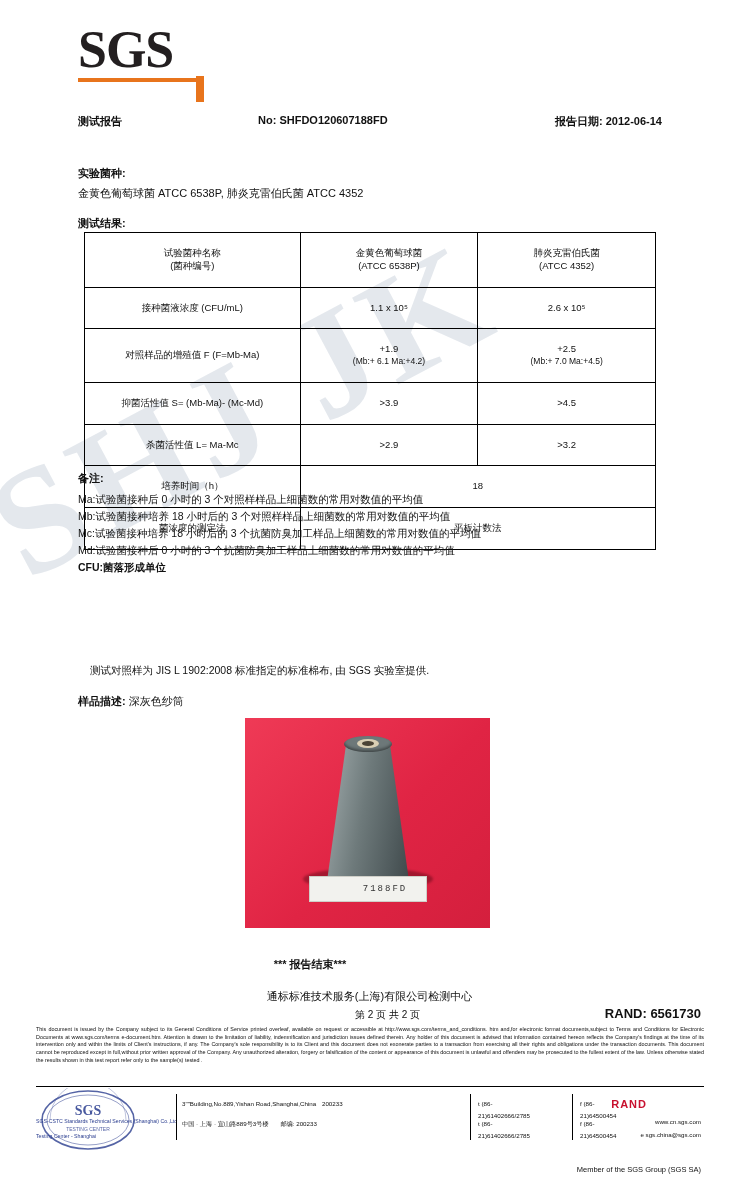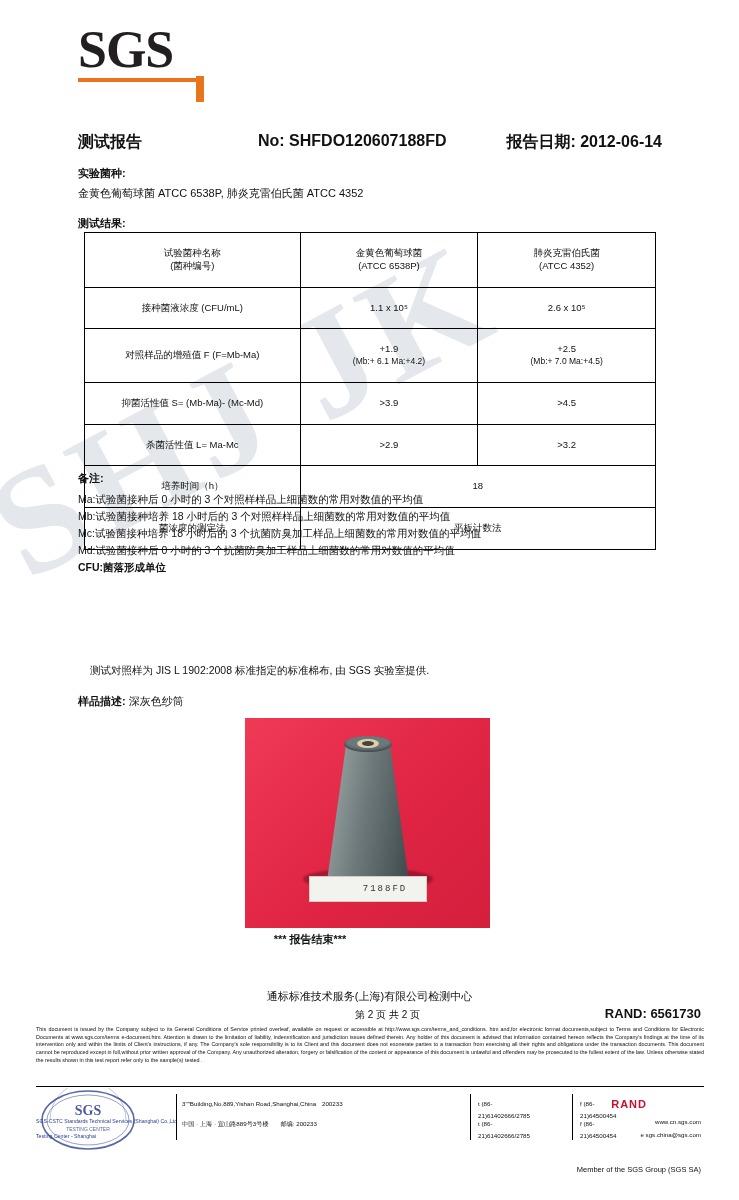--- a/index.html
+++ b/index.html
@@ -62,22 +62,22 @@
   .page {
     position: absolute;
     left: 0; top: 0;
     width: 739px;
     z-index: 10;
   }
   .t-bold { font-weight: bold; }
 
   
   .info-line {
-    position: absolute; left: 78px; top: 132px; width: 584px;
-    font-size: 16px;
+    position: absolute; left: 78px; top: 114px; width: 584px;
+    font-size: 11px;
   }
   .info-line .lbl { font-weight: bold; }
   .info-line .mid { position: absolute; left: 180px; top: 0; font-weight: bold; }
   .info-line .right { position: absolute; right: 0; top: 0; font-weight: bold; }
 
   .strain-head { position: absolute; left: 78px; top: 166px; font-size: 11px; font-weight: bold; }
   .strain-val  { position: absolute; left: 78px; top: 186px; font-size: 11px; }
 
   .result-head { position: absolute; left: 78px; top: 216px; font-size: 11px; font-weight: bold; }
 
@@ -162,21 +162,21 @@
     text-align: center;
     font-family: "Liberation Mono", monospace;
     font-size: 9px;
     letter-spacing: 2px;
     color: #333;
     margin-top: 7px;
     padding-left: 34px;
   }
 
   
-  .end-report { position: absolute; left: 0; top: 932px; width: 620px; text-align: center; font-size: 11px; font-weight: bold; }
+  .end-report { position: absolute; left: 0; top: 957px; width: 620px; text-align: center; font-size: 11px; font-weight: bold; }
   .company { position: absolute; left: 0; top: 989px; width: 739px; text-align: center; font-size: 11px; }
   .page-no { position: absolute; left: 0; top: 1008px; width: 739px; text-align: center; font-size: 10px; padding-left: 36px; }
   .rand { position: absolute; right: 38px; top: 1006px; font-size: 13px; font-weight: bold; }
 
   
   .fine {
     position: absolute; left: 36px; top: 1026px; width: 668px;
     font-size: 5.4px; line-height: 1.42;
     text-align: justify;
     color: #111;

